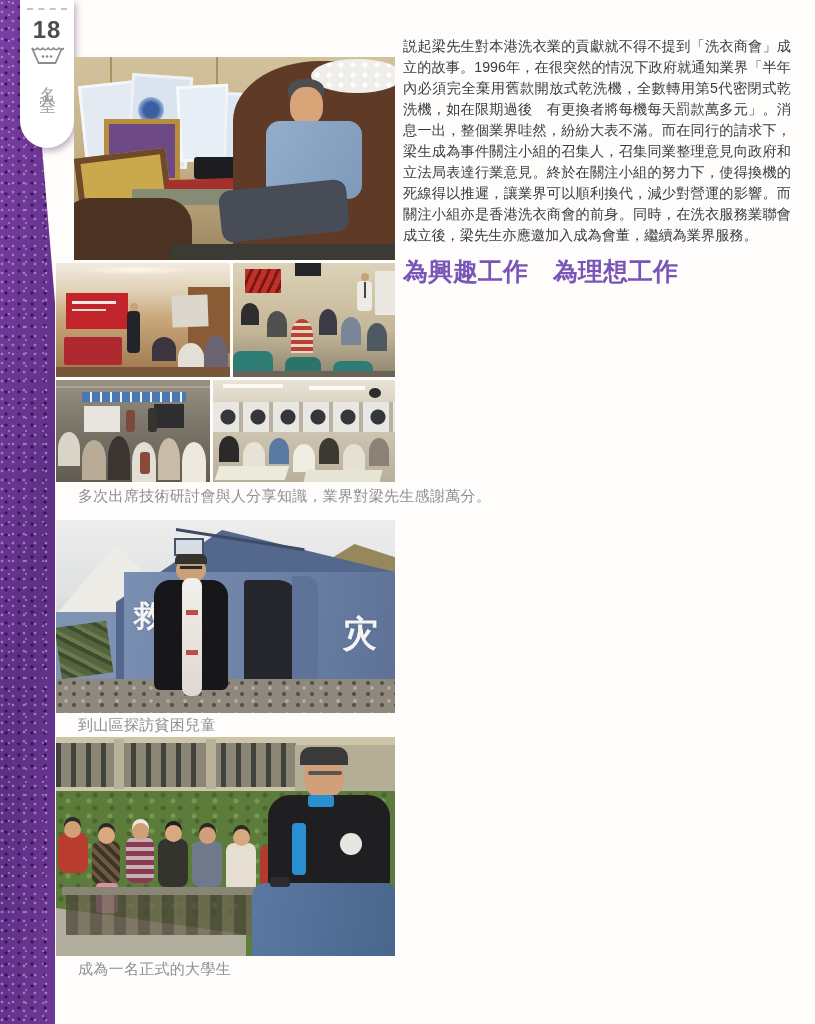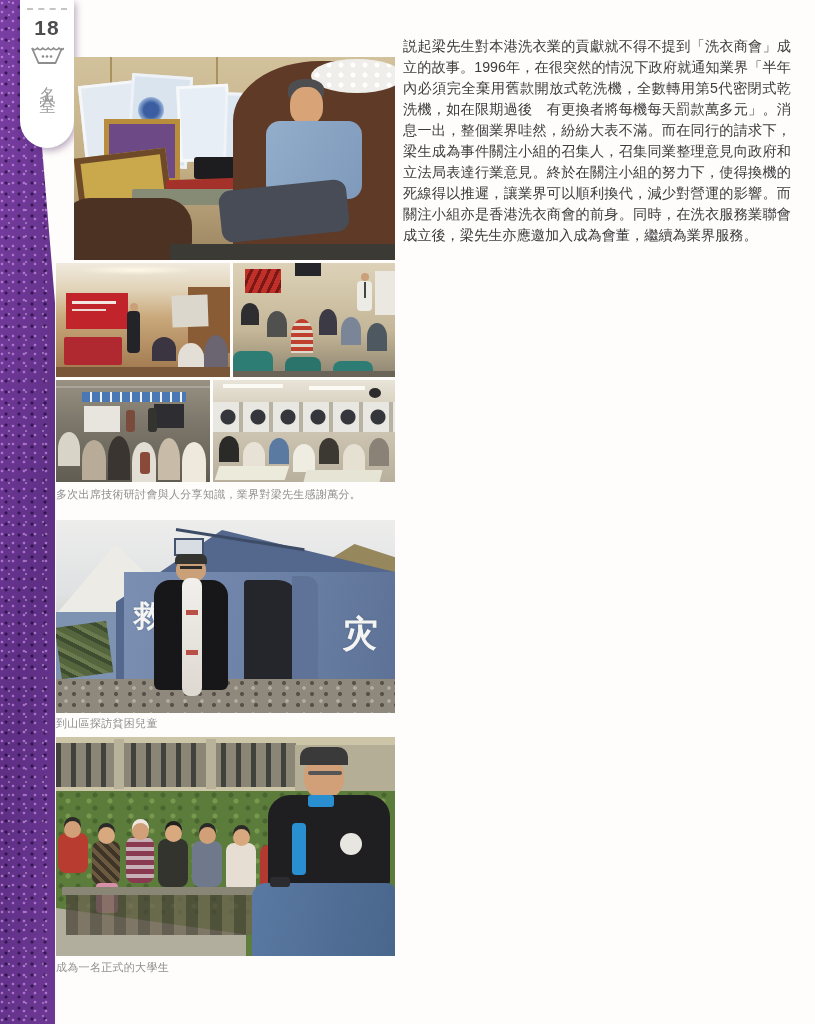--- a/index.html
+++ b/index.html
@@ -14,28 +14,28 @@
       radial-gradient(circle at 6px 7px, rgba(18,4,38,.6) 1.2px, transparent 1.9px),
       radial-gradient(circle at 9px 2px, rgba(255,238,255,.32) .9px, transparent 1.5px),
       linear-gradient(100deg,#7b3fa4,#5e2f85 60%,#6d3894);
     background-size:11px 9px,13px 11px,17px 13px,100% 100%;}
   .strip-wedge{left:42px;top:147px;width:14px;height:168px;background:#fffdfb;
     clip-path:polygon(0 0,100% 0,100% 100%);}
   
   .tab{left:20px;top:0;width:54px;height:148px;background:#ffffff;
        border-radius:0 0 27px 27px;box-shadow:2px 3px 7px rgba(70,35,95,.38);}
   .tab-stitch{left:7px;right:7px;top:8px;height:0;border-top:2px dashed #c6c3c0;}
-  .tab-number{left:0;top:16px;width:100%;text-align:center;font-size:21px;
+  .tab-number{left:0;top:16px;width:100%;text-align:center;font-size:24px;
        font-weight:bold;color:#4d4d4f;letter-spacing:1px;}
   .tab-icon{left:50%;top:42px;transform:translateX(-50%);}
   .tab-label{left:50%;top:74px;transform:translateX(-50%);
        writing-mode:vertical-rl;font-size:16px;color:#9b9b9d;letter-spacing:5px;}
   
   .ph{overflow:hidden;background:#999;}
-  .cap{color:#8f8f92;font-size:11px;letter-spacing:.3px;white-space:nowrap;}
+  .cap{color:#8f8f92;font-size:15px;letter-spacing:.3px;white-space:nowrap;padding-left:22px;}
   
   .article{left:403px;top:36px;width:388px;}
   .article p{margin:0 0 10px;font-size:14.2px;line-height:21px;
        text-align:justify;color:#3c3c3e;}
   .article h2{margin:4px 0 10px;font-size:25px;line-height:30px;
        font-weight:bold;color:#7a55b8;}
   .endsq{color:#6b4aa0;font-size:15px;margin-left:4px;}
   .tent-char{color:#f4f4f2;font-weight:bold;text-shadow:0 0 2px rgba(40,60,90,.4);}
 </style>
 </head>
@@ -218,15 +218,16 @@
     <div class="a" style="left:196px;top:146px;width:143px;height:73px;background:linear-gradient(100deg,#5a79a2,#49668c);border-radius:14px 8px 0 0;"></div>
     <div class="a" style="left:214px;top:140px;width:20px;height:10px;background:#2c2c30;border-radius:3px;"></div>
   </div>
 
   <div class="a cap" style="left:56px;top:960px;">成為一名正式的大學生</div>
 
   <div class="a article">
 
     <p>説起梁先生對本港洗衣業的貢獻就不得不提到「洗衣商會」成立的故事。1996年，在很突然的情況下政府就通知業界「半年內必須完全棄用舊款開放式乾洗機，全數轉用第5代密閉式乾洗機，如在限期過後　有更換者將每機每天罰款萬多元」。消息一出，整個業界哇然，紛紛大表不滿。而在同行的請求下，梁生成為事件關注小組的召集人，召集同業整理意見向政府和立法局表達行業意見。終於在關注小組的努力下，使得換機的死線得以推遲，讓業界可以順利換代，減少對營運的影響。而關注小組亦是香港洗衣商會的前身。同時，在洗衣服務業聯會成立後，梁先生亦應邀加入成為會董，繼續為業界服務。</p>
 
+    <h2>為興趣工作　為理想工作</h2>
   </div>
 
 </div>
 
 </body></html>

